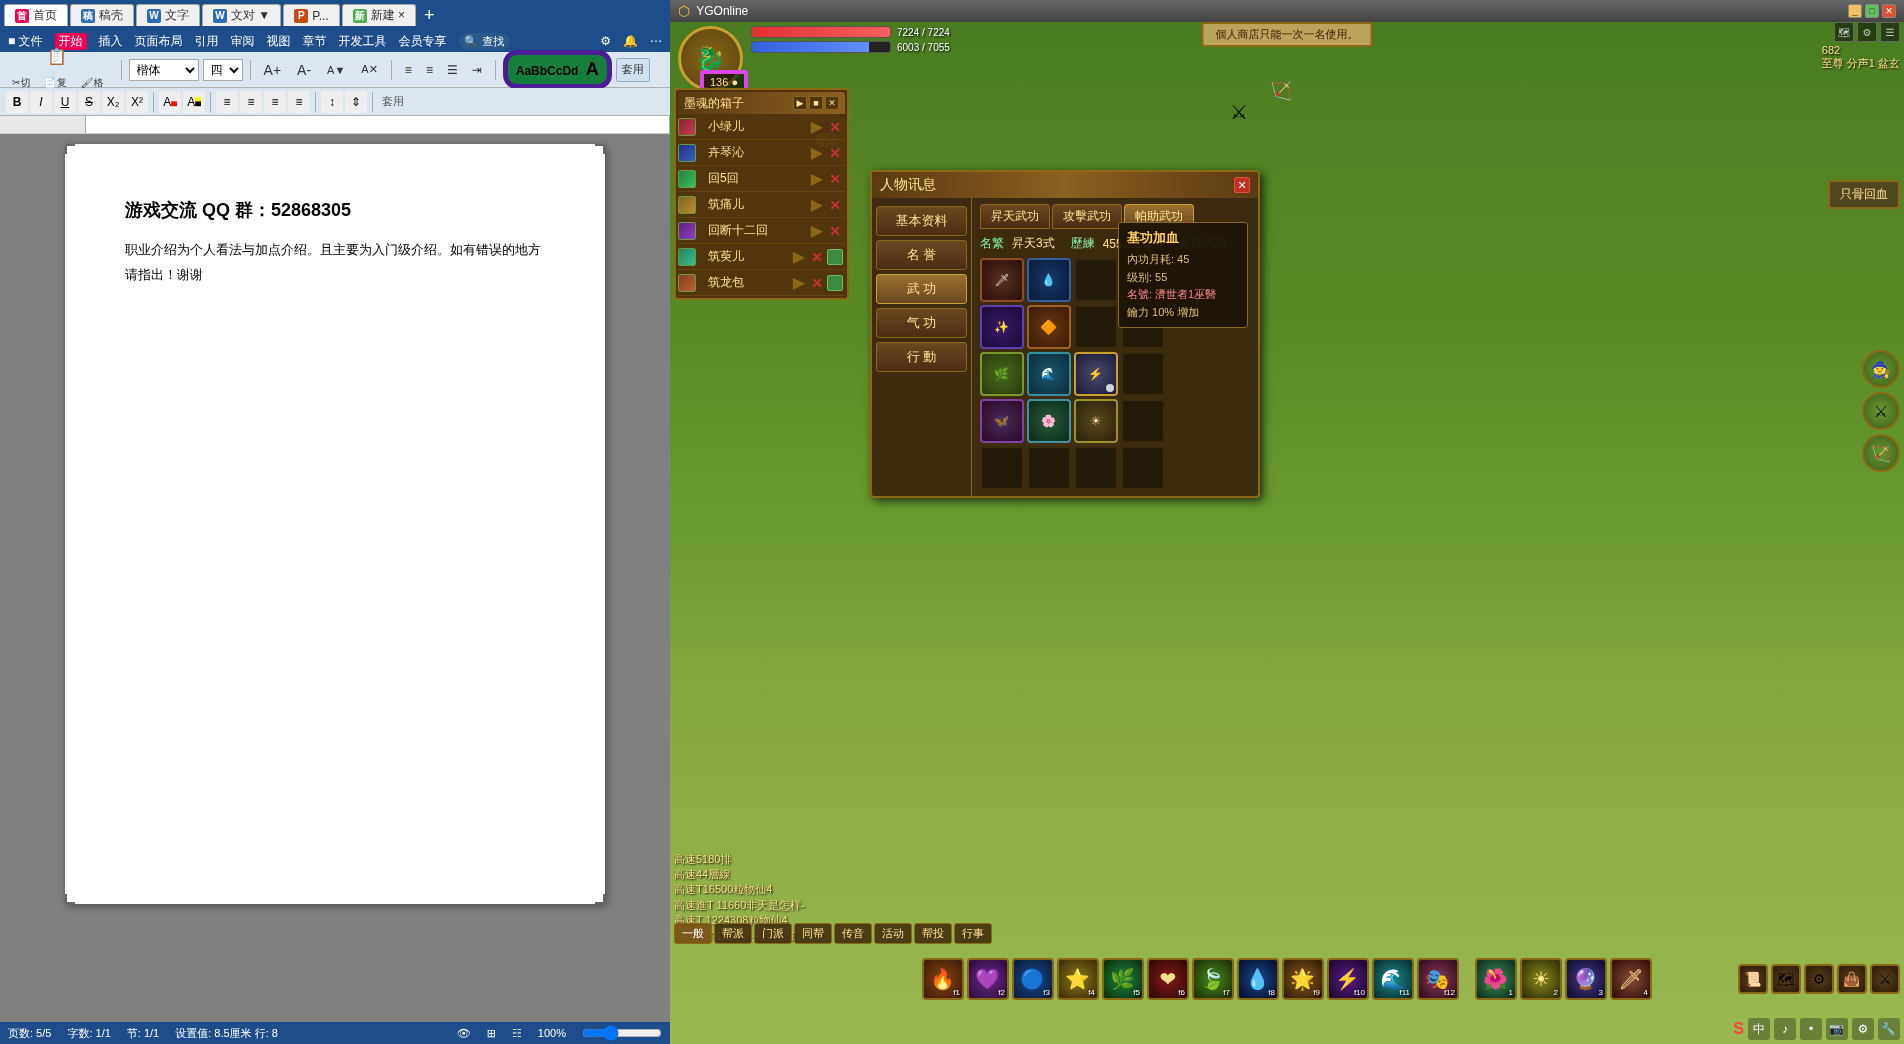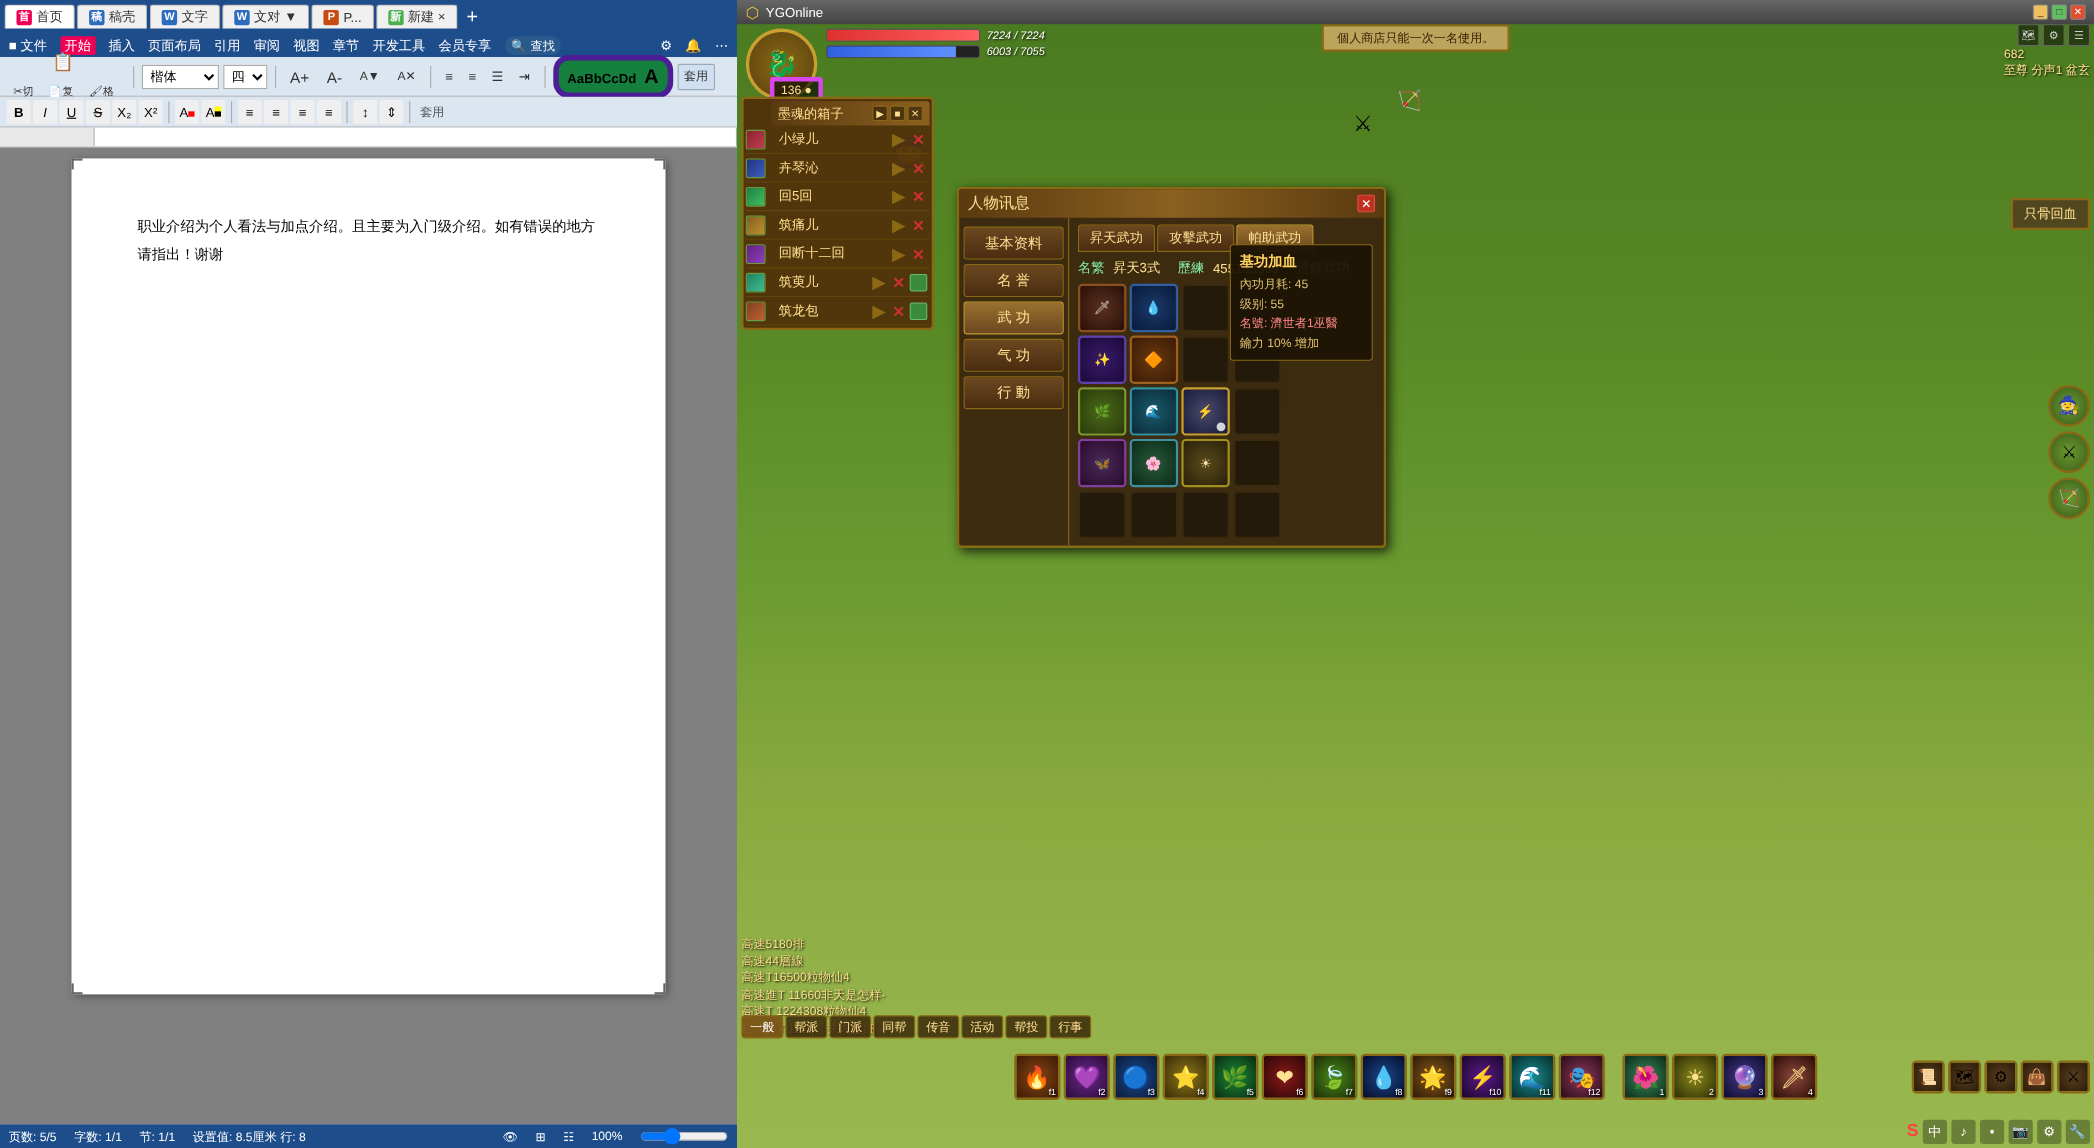--- a/index.html
+++ b/index.html
@@ -287,21 +287,20 @@
     }
 
     .hud-bars {
       flex: 1;
     }
     .hud-bar-row {
       display: flex;
       align-items: center;
       margin-bottom: 3px;
       gap: 6px;
-      font-style: italic;
     }
     .bar-bg {
       height: 12px;
       background: #222;
       border: 1px solid #555;
       border-radius: 3px;
       overflow: hidden;
       width: 140px;
     }
     .bar-fill {
@@ -489,21 +488,20 @@
       padding: 2px;
     }
     .skill-box-title-bar {
       height: 22px;
       background: linear-gradient(to right, #5a3a10, #8b6020);
       display: flex;
       align-items: center;
       padding: 0 6px;
       border-radius: 3px 3px 0 0;
       gap: 4px;
-      margin-left: 23px;
     }
     .skill-box-title {
       font-size: 12px;
       color: #ffe090;
       flex: 1;
     }
     .skill-box-controls {
       display: flex;
       gap: 2px;
     }
@@ -892,20 +890,21 @@
 
   <div class="doc-area">
     <div class="page">
 
       <div class="doc-margin-indicator"></div>
       <div style="position:absolute;top:0;right:0;width:10px;height:10px;border-top:2px solid #666;border-right:2px solid #666;"></div>
       <div style="position:absolute;bottom:0;left:0;width:10px;height:10px;border-bottom:2px solid #666;border-left:2px solid #666;"></div>
       <div style="position:absolute;bottom:0;right:0;width:10px;height:10px;border-bottom:2px solid #666;border-right:2px solid #666;"></div>
 
       <div class="page-content">
+        <h2 class="heading">游戏交流 QQ 群：52868305</h2>
         <p class="body-text">
           <span>职业介绍为个人看法与加点介绍。且主要为入门级介绍。如有错误的地方请指出！谢谢</span>
         </p>
         <p style="margin-top:12px;">&nbsp;</p>
         <p style="margin-top:8px;">&nbsp;</p>
       </div>
     </div>
   </div>
 
   <div class="status-bar">

